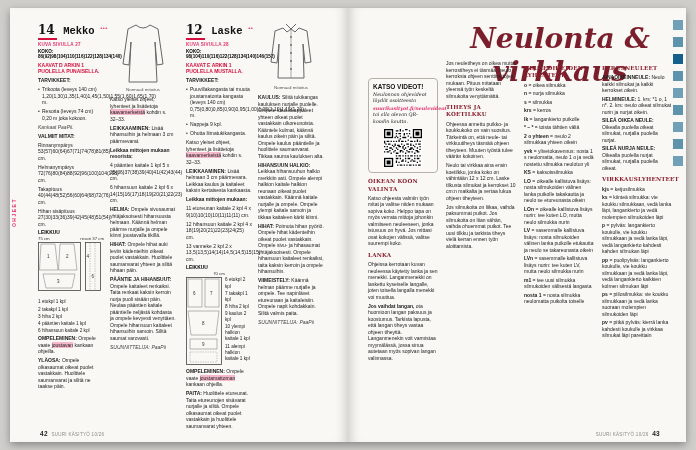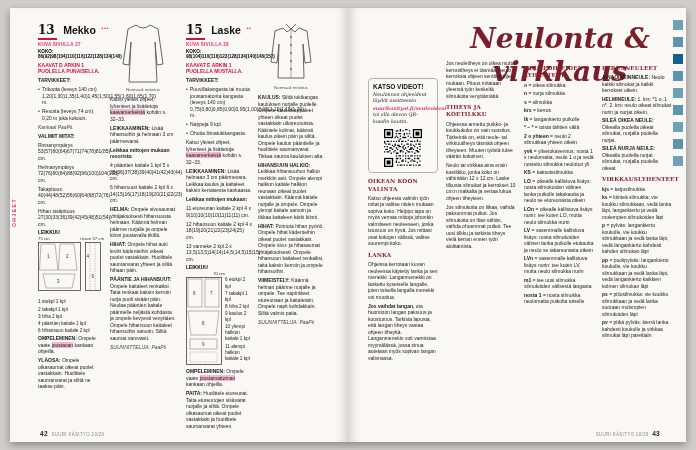--- a/index.html
+++ b/index.html
@@ -18,21 +18,21 @@
   .blk.bul::before{content:"•";position:absolute;left:0;top:0;}
   .blk.ital{font-style:italic;color:#444;}
   .blk.li{margin-bottom:1px;font-size:4.7px;}
   .blk.rh{font-family:"DejaVu Serif",serif;color:#8a1f2e;font-weight:bold;font-size:5.6px;margin:5px 0 2px;letter-spacing:.2px;}
   .blk.ab{margin-bottom:2px;}
   .hl{background:#f6b9cc;}
   .bb{font-weight:bold;}
 
   .phead{margin-bottom:2px;white-space:nowrap;}
   .pnum{font-family:"DejaVu Serif",serif;font-weight:bold;font-size:12px;color:#111;border-bottom:2px solid #d40f3f;display:inline-block;padding:0 2px 1px 0;margin-right:2px;}
-  .ptitle{font-family:Liberation Sans, sans-serif;font-weight:bold;font-size:10.5px;color:#111;}
+  .ptitle{font-family:Liberation Mono, monospace;font-weight:bold;font-size:10.5px;color:#111;}
   .pdots{color:#e5336e;font-size:6px;letter-spacing:.5px;position:relative;top:-4px;margin-left:1px;}
   .koko{font-size:4.6px;font-weight:bold;margin-bottom:3px;}
 
   .sketch{margin-bottom:4px;}
   .sketch svg{display:block;margin:0 auto;}
   .scap{font-size:4.4px;color:#555;text-align:center;margin-top:1px;}
 
   .diagram{margin:3px 0 3px;}
   .dlabel{font-weight:bold;font-size:4.9px;margin-bottom:1px;}
   .dtop{display:flex;justify-content:space-between;font-size:4.3px;color:#333;margin-bottom:1px;}
@@ -63,21 +63,21 @@
 </head>
 <body>
 
 <div class="spread">
 
   <section class="page left">
     <div class="edge-label">OHJEET</div>
 
     <div class="col" style="left:28px">
       <div class="phead">
-        <span class="pnum">13</span>
+        <span class="pnum">14</span>
         <span class="ptitle">Mekko</span>
         <span class="pdots">•••</span>
       </div>
       <div class="blk pink">KUVA SIVULLA 27</div>
       <div class="koko">KOKO: 86(92)98(104)110(116)122(128)134(140)</div>
       <div>
           <div class="blk red">KAAVAT D ARKIN 1 PUOLELLA PUNAISELLA.</div>
           <div class="blk h">TARVIKKEET:</div>
           <div class="blk bul">Trikoota (leveys 140 cm) 1,20(1,30)1,35(1,40)1,45(1,50)1,55(1,60)1,65(1,70) m.</div>
           <div class="blk bul">Resoria (leveys 74 cm) 0,20 m joka kokoon.</div>
@@ -138,21 +138,21 @@
           <div class="blk body">6 hihansuun kaitale 2 kpl 6 x 14(15)16(17)18(19)20(21)22(23) cm.</div>
           <div class="blk body"><span class="bb">HELMA:</span> Ompele sivusaumat yhtäjaksoisesti hihansuusta helmaan. Käännä helman päärme nurjalle ja ompele kiinni joustavalla tikillä.</div>
           <div class="blk body"><span class="bb">HIHAT:</span> Ompele hihat auki leviin kädenteihin oikeat puolet vastakkain. Huolittele saumanvarat yhteen ja silitä hihaan päin.</div>
           <div class="blk body"><span class="bb">PÄÄNTIE JA HIHANSUUT:</span> Ompele kaitaleet renkaiksi. Taita renkaat kaksin kerroin nurja puoli sisään päin. Neulaa pääntien kaitale pääntielle neljästä kohdasta ja ompele kevyesti venyttäen. Ompele hihansuun kaitaleet hihansuihin samoin. Silitä saumat varovasti.</div>
           <div class="blk ital">SUUNNITTELIJA: PaaPii</div>
         </div>
     </div>
 
     <div class="col" style="left:176px">
       <div class="phead">
-        <span class="pnum">15</span>
+        <span class="pnum">12</span>
         <span class="ptitle">Laske</span>
         <span class="pdots">••</span>
       </div>
       <div class="blk pink">KUVA SIVULLA 28</div>
       <div class="koko">KOKO: 98(104)110(116)122(128)134(140)146(152)</div>
       <div>
           <div class="blk red">KAAVAT E ARKIN 1 PUOLELLA MUSTALLA.</div>
           <div class="blk h">TARVIKKEET:</div>
           <div class="blk bul">Puuvillakangasta tai muuta joustamatonta kangasta (leveys 140 cm) 0,75(0,80)0,85(0,90)0,95(1,00)1,05(1,10)1,15(1,20) m.</div>
           <div class="blk bul">Nappeja 9 kpl.</div>

